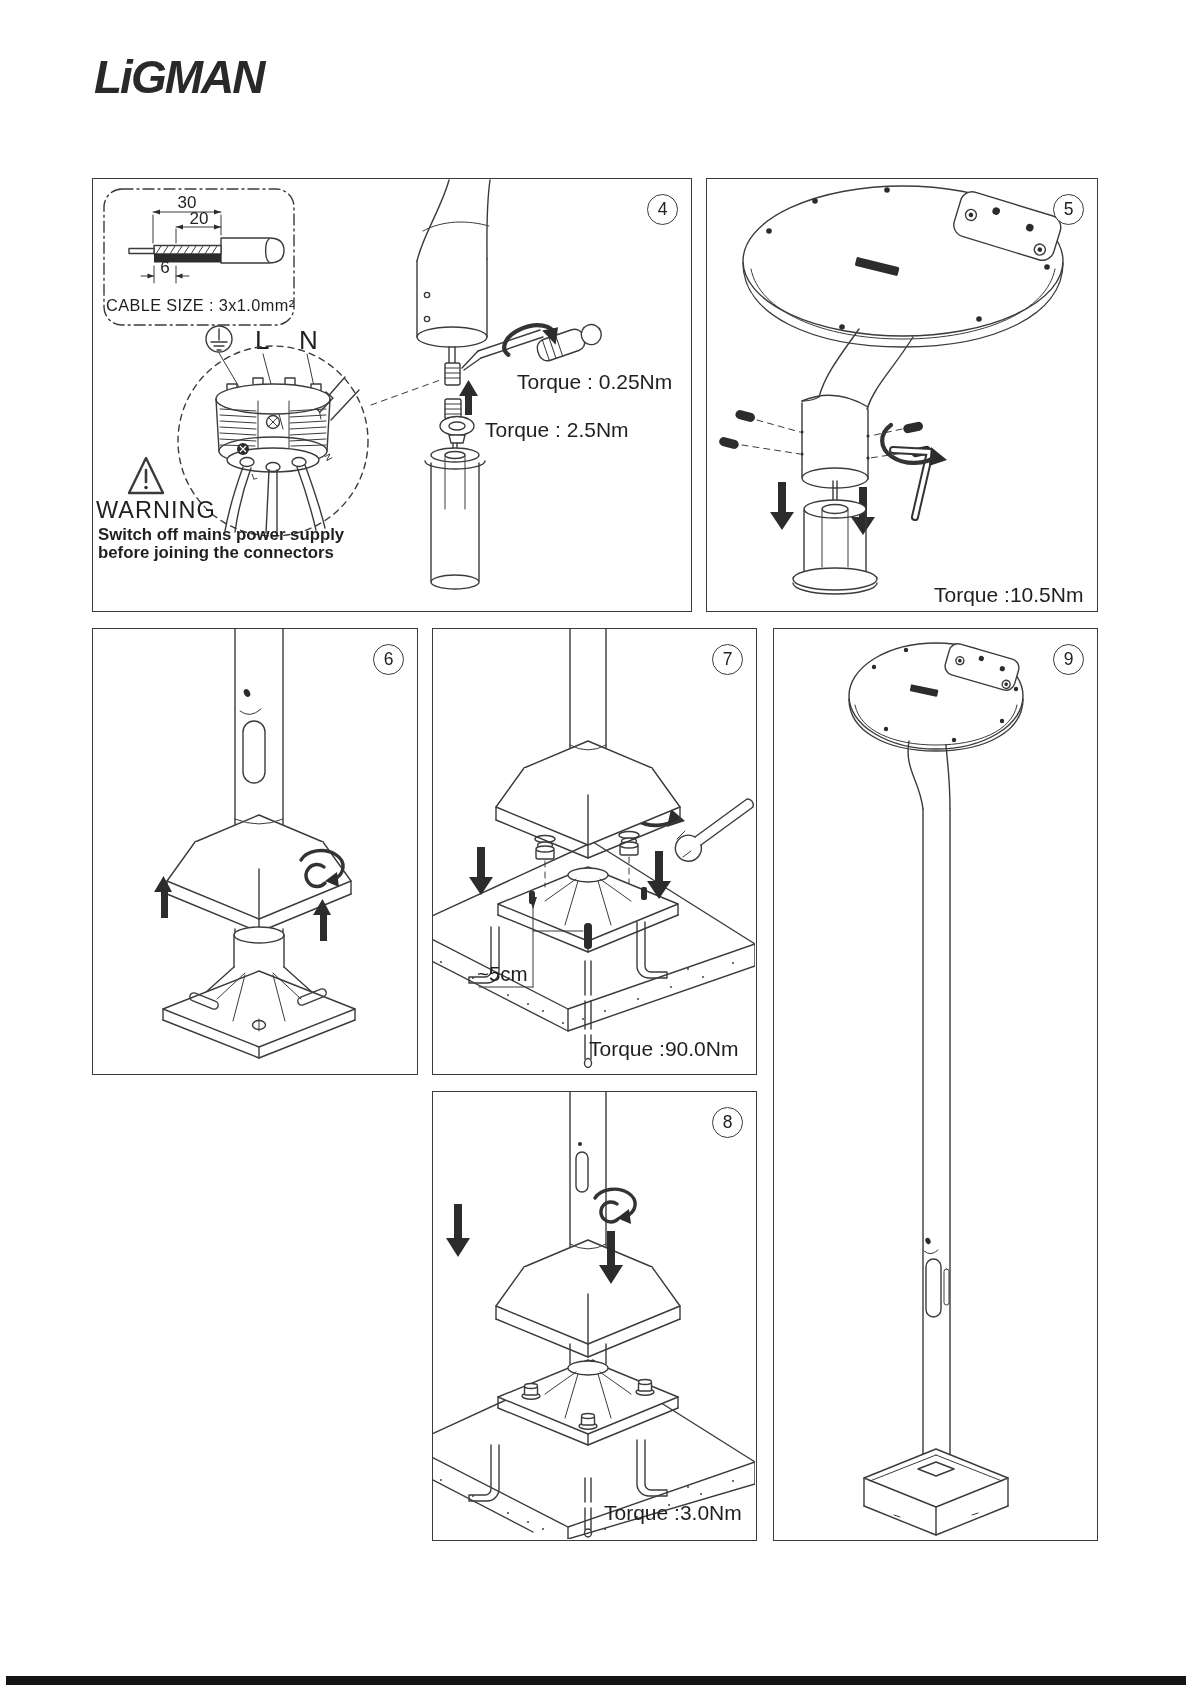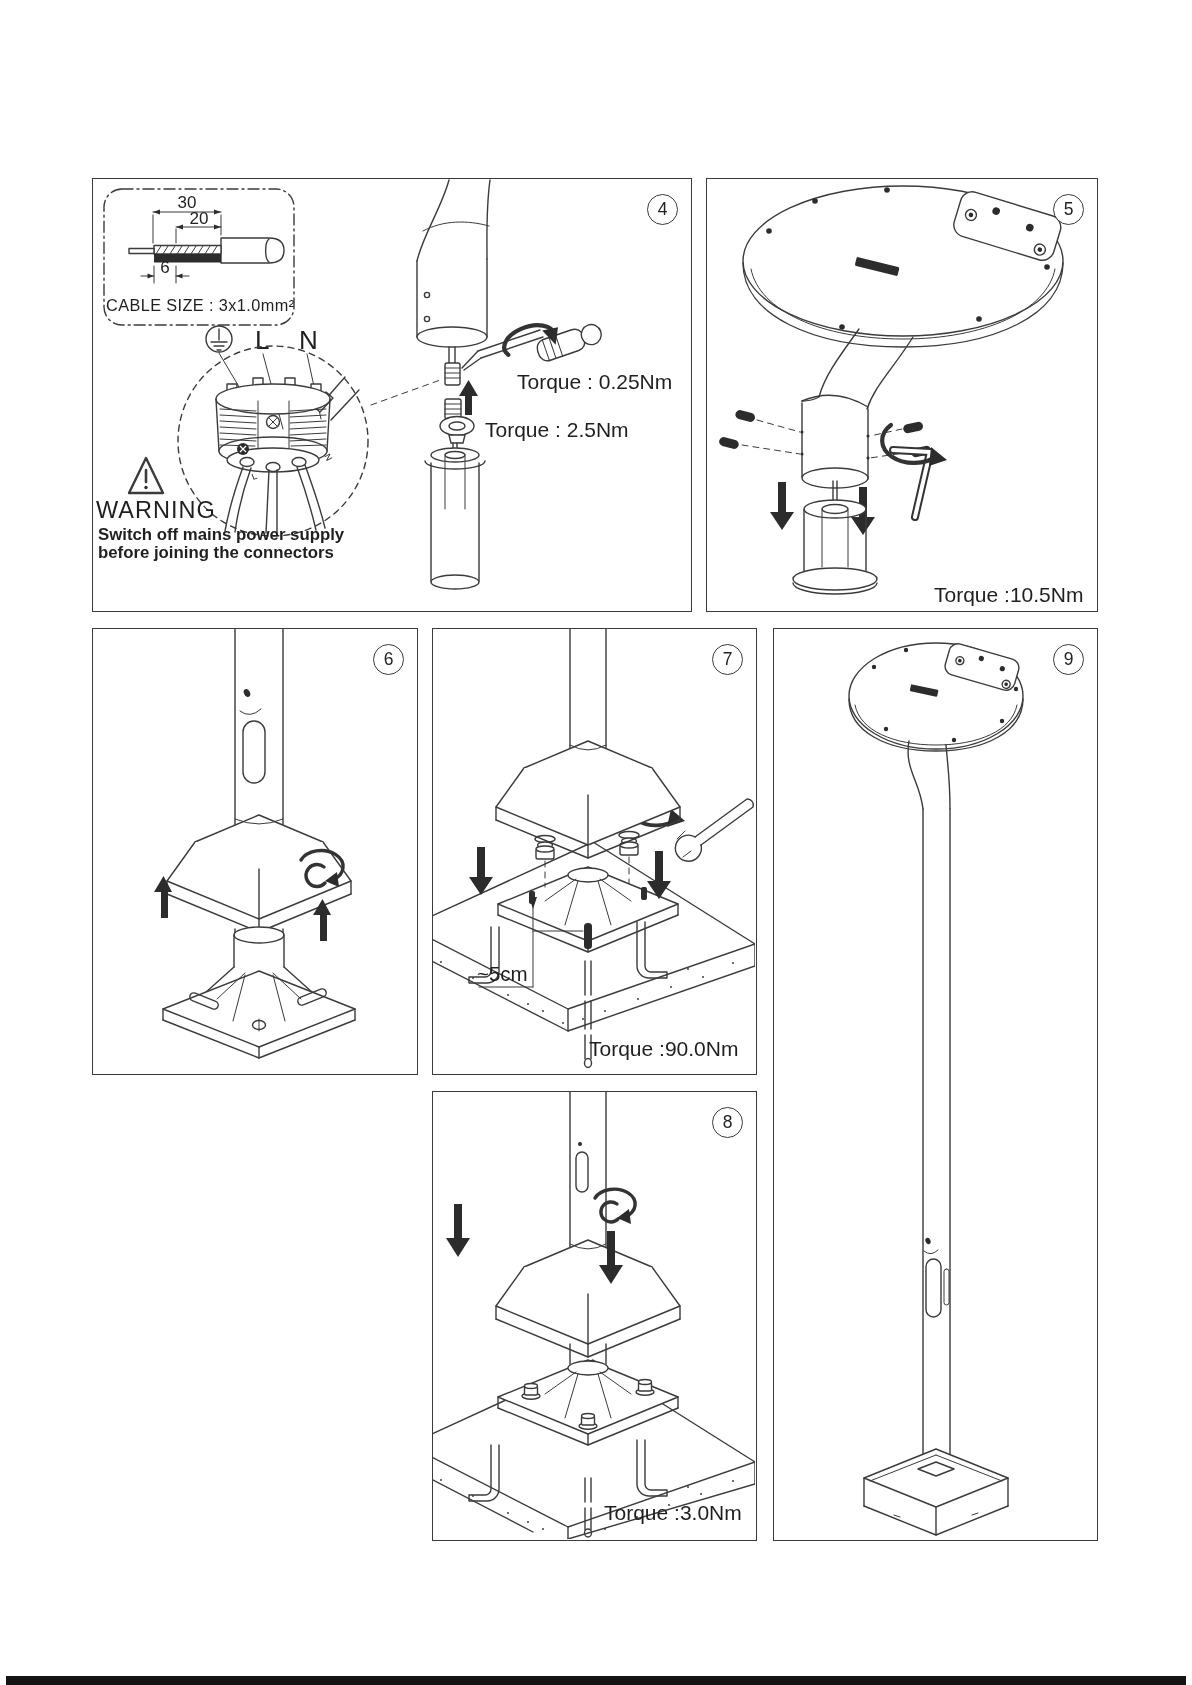--- a/index.html
+++ b/index.html
@@ -29,20 +29,21 @@
   .t-warn-title{font-size:23.5px;letter-spacing:1px;}
   .t-warn{font-size:16.8px;font-weight:bold;}
   .t-5cm{font-size:20.5px;}
   .t-mark{font-size:9px;}
 </style>
 </head>
 <body>
 
 <div class="page">
 
+  <div class="logo">LiGMAN</div>
 
   <div class="panel" style="left:92px;top:178px;width:600px;height:434px;">
     <div class="badge">
         <span>4</span>
       </div>
     <svg width="597" height="431" viewBox="0 0 597 431">
 
       <g>
         <rect x="11" y="10" width="190" height="136" rx="18" class="ln dashdot"></rect>
         <path class="fw" d="M128 59 H176 C187 59 191 63.5 191 71.5 C191 79.5 187 84 176 84 H128 Z"></path>

